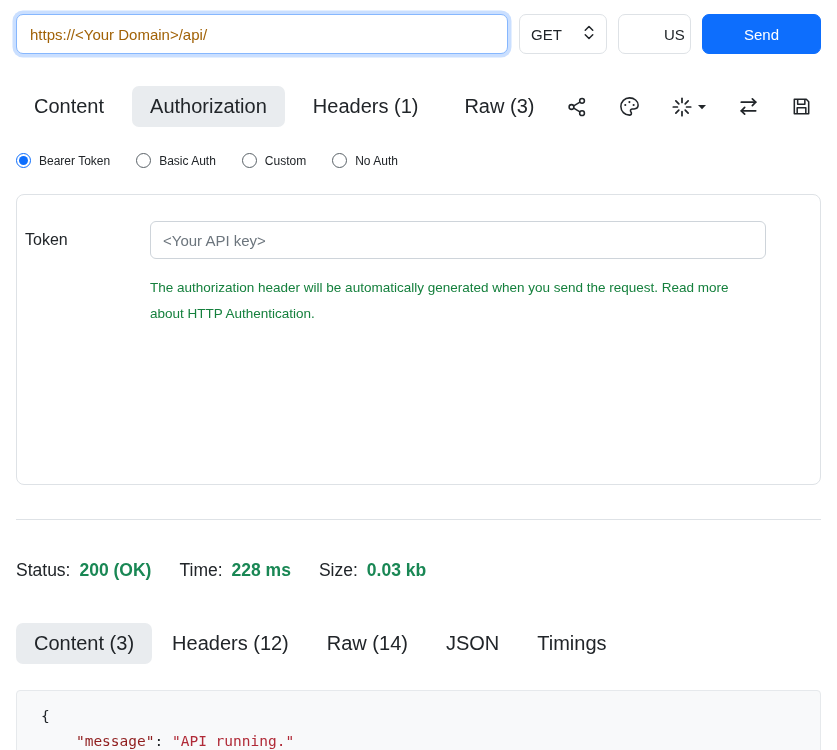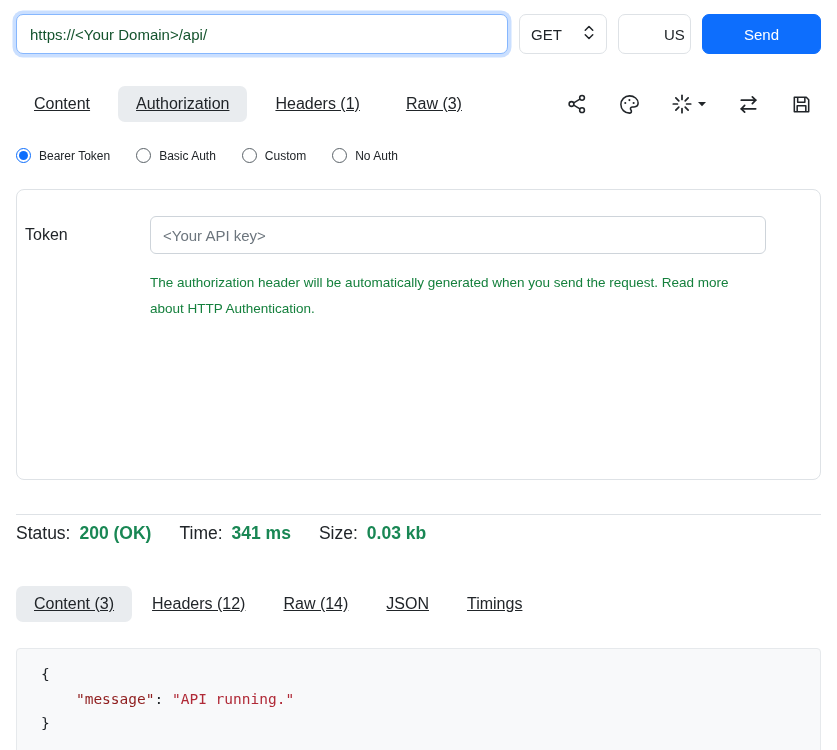--- a/index.html
+++ b/index.html
@@ -16,21 +16,21 @@
   
   .request-bar { display: flex; gap: 11px; height: 40px; align-items: stretch; }
   .url-input {
     flex: 1;
     border: 1px solid var(--focus-border, #86b7fe);
     border-radius: 7px;
     box-shadow: 0 0 0 3.5px rgba(13,110,253,.22);
     padding: 16px 13px;
     font-size: 15px;
     font-family: "Liberation Sans", sans-serif;
-    color: #14532d;
+    color: #a16207;
     outline: none;
     min-width: 0;
   }
   .select {
     display: flex; align-items: center; justify-content: space-between;
     gap: 20px; padding: 0 11px;
     border: 1px solid #dee2e6; border-radius: 7px;
     background: #fff; font-size: 15px; cursor: pointer;
     flex: 0 0 auto;
   }
@@ -41,22 +41,22 @@
     background: var(--accent-blue, #0d6efd);
     border: 1px solid var(--accent-blue, #0d6efd);
     color: #fff; font-size: 15px; font-family: "Liberation Sans", sans-serif;
     border-radius: 7px; cursor: pointer;
   }
 
   
   .tabs-row { margin-top: 32px; display: flex; align-items: center; justify-content: space-between; }
   .tabs { display: flex; align-items: center; gap: 10px; }
   .tab {
-    padding: 9px 18px; font-size: 16px; border-radius: 7px;
-    cursor: pointer; white-space: nowrap; color: #212529; text-decoration: underline;
+    padding: 9px 18px; font-size: 20px; border-radius: 7px;
+    cursor: pointer; white-space: nowrap; color: #212529;
   }
   .tab.active { background: var(--tab-active-bg, #e9ecef); }
   .toolbar-icons { display: flex; align-items: center; gap: 30px; padding-right: 8px; }
   .icon-btn { display: flex; align-items: center; gap: 4px; cursor: pointer; }
   .icon-btn svg { display: block; }
 
   
   .auth-row { margin-top: 26px; display: flex; align-items: center; gap: 26px; font-size: 12px; }
   .radio { display: flex; align-items: center; gap: 8px; cursor: pointer; }
   .radio-circle {
@@ -84,21 +84,21 @@
     font-family: "Liberation Sans", sans-serif; outline: none; min-width: 0;
   }
   .token-input::placeholder { color: #6c757d; opacity: 1; }
   .token-help {
     margin-left: 125px; margin-top: 16px; max-width: 585px;
     font-size: 13.5px; line-height: 1.9; color: #15803d;
   }
 
   
   .divider { margin-top: 34px; border: 0; border-top: 1px solid #dee2e6; }
-  .status-row { margin-top: 8px; display: flex; align-items: baseline; gap: 28px; font-size: 17.5px; }
+  .status-row { margin-top: 40px; display: flex; align-items: baseline; gap: 28px; font-size: 17.5px; }
   .status-pair { display: flex; align-items: baseline; gap: 9px; }
   .status-value { color: var(--success-green, #198754); font-weight: 700; }
 
   
   .response-tabs { margin-top: 42px; display: flex; align-items: center; gap: 2px; }
   .code-block {
     margin-top: 26px; height: 160px;
     background: #f8f9fa; border: 1px solid #e6e9ec; border-radius: 4px;
     padding: 13px 24px;
     font-family: "DejaVu Sans Mono", monospace;
@@ -225,21 +225,21 @@
 
   <hr class="divider">
 
   <div class="status-row">
     <div class="status-pair">
       <span class="status-label">Status:</span>
       <span class="status-value">200 (OK)</span>
     </div>
     <div class="status-pair">
       <span class="status-label">Time:</span>
-      <span class="status-value">341 ms</span>
+      <span class="status-value">228 ms</span>
     </div>
     <div class="status-pair">
       <span class="status-label">Size:</span>
       <span class="status-value">0.03 kb</span>
     </div>
   </div>
 
   <div class="response-tabs">
     <div class="tab active">Content (3)</div>
     <div class="tab">Headers (12)</div>

